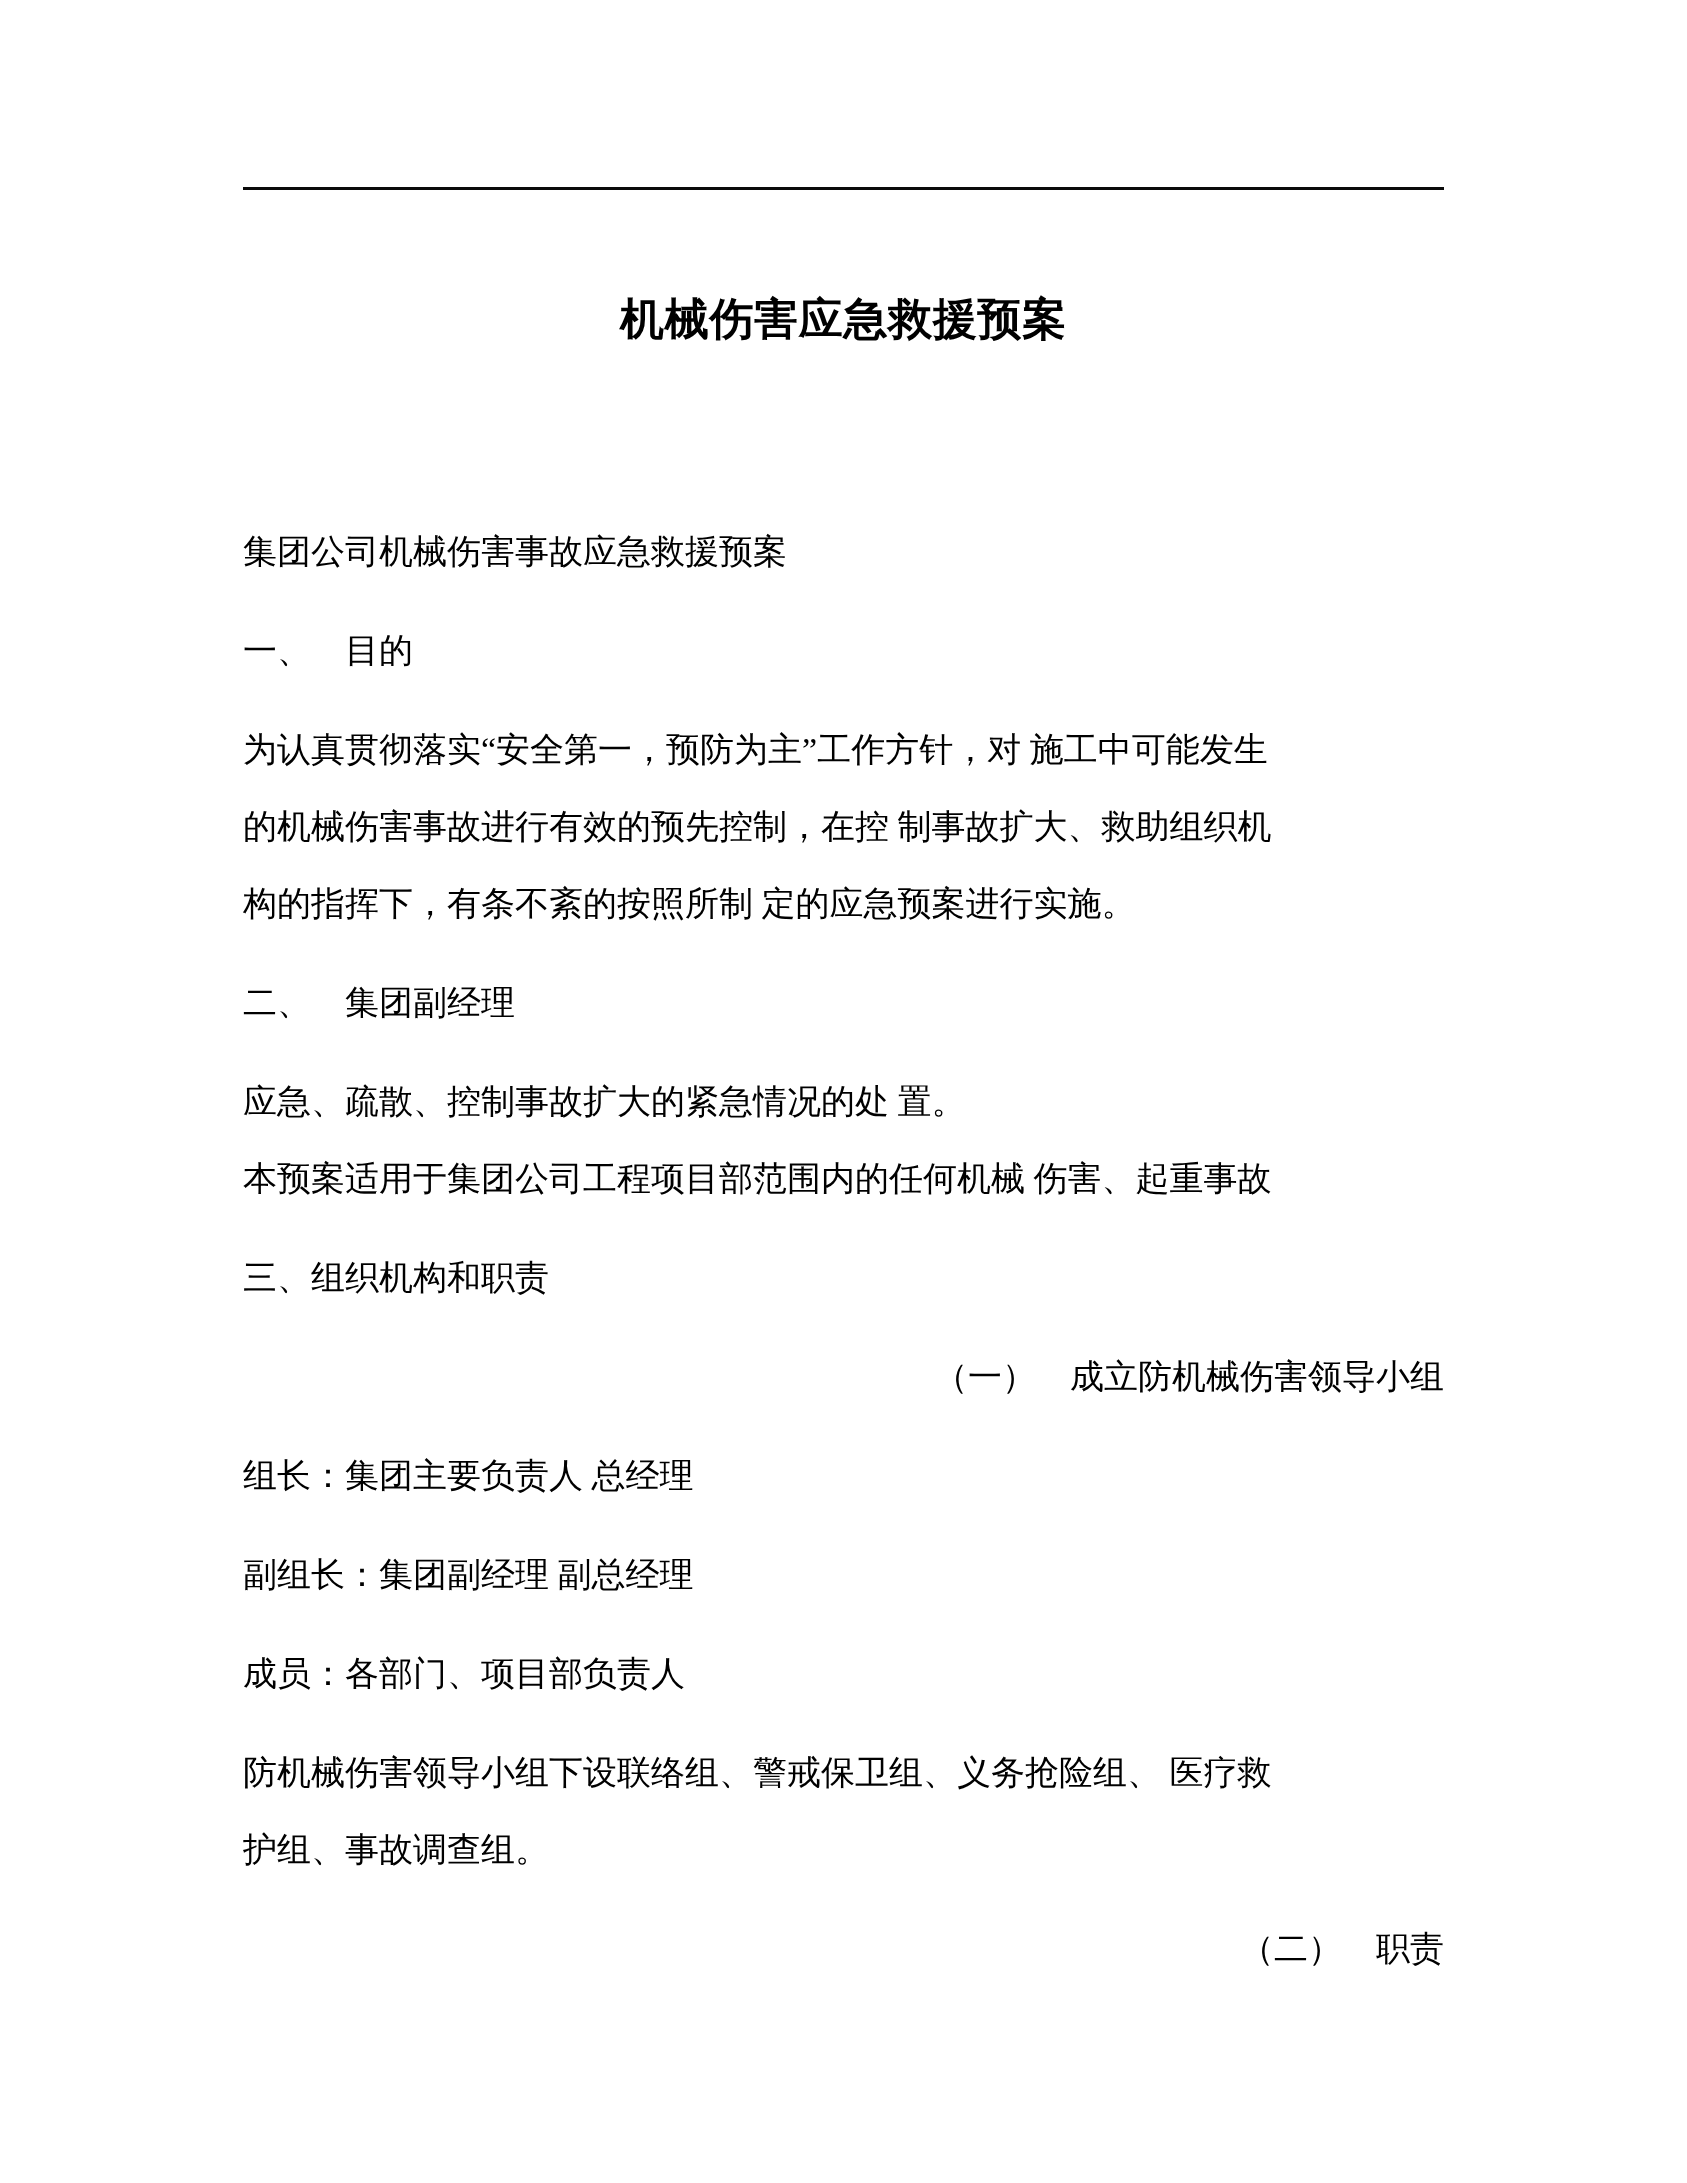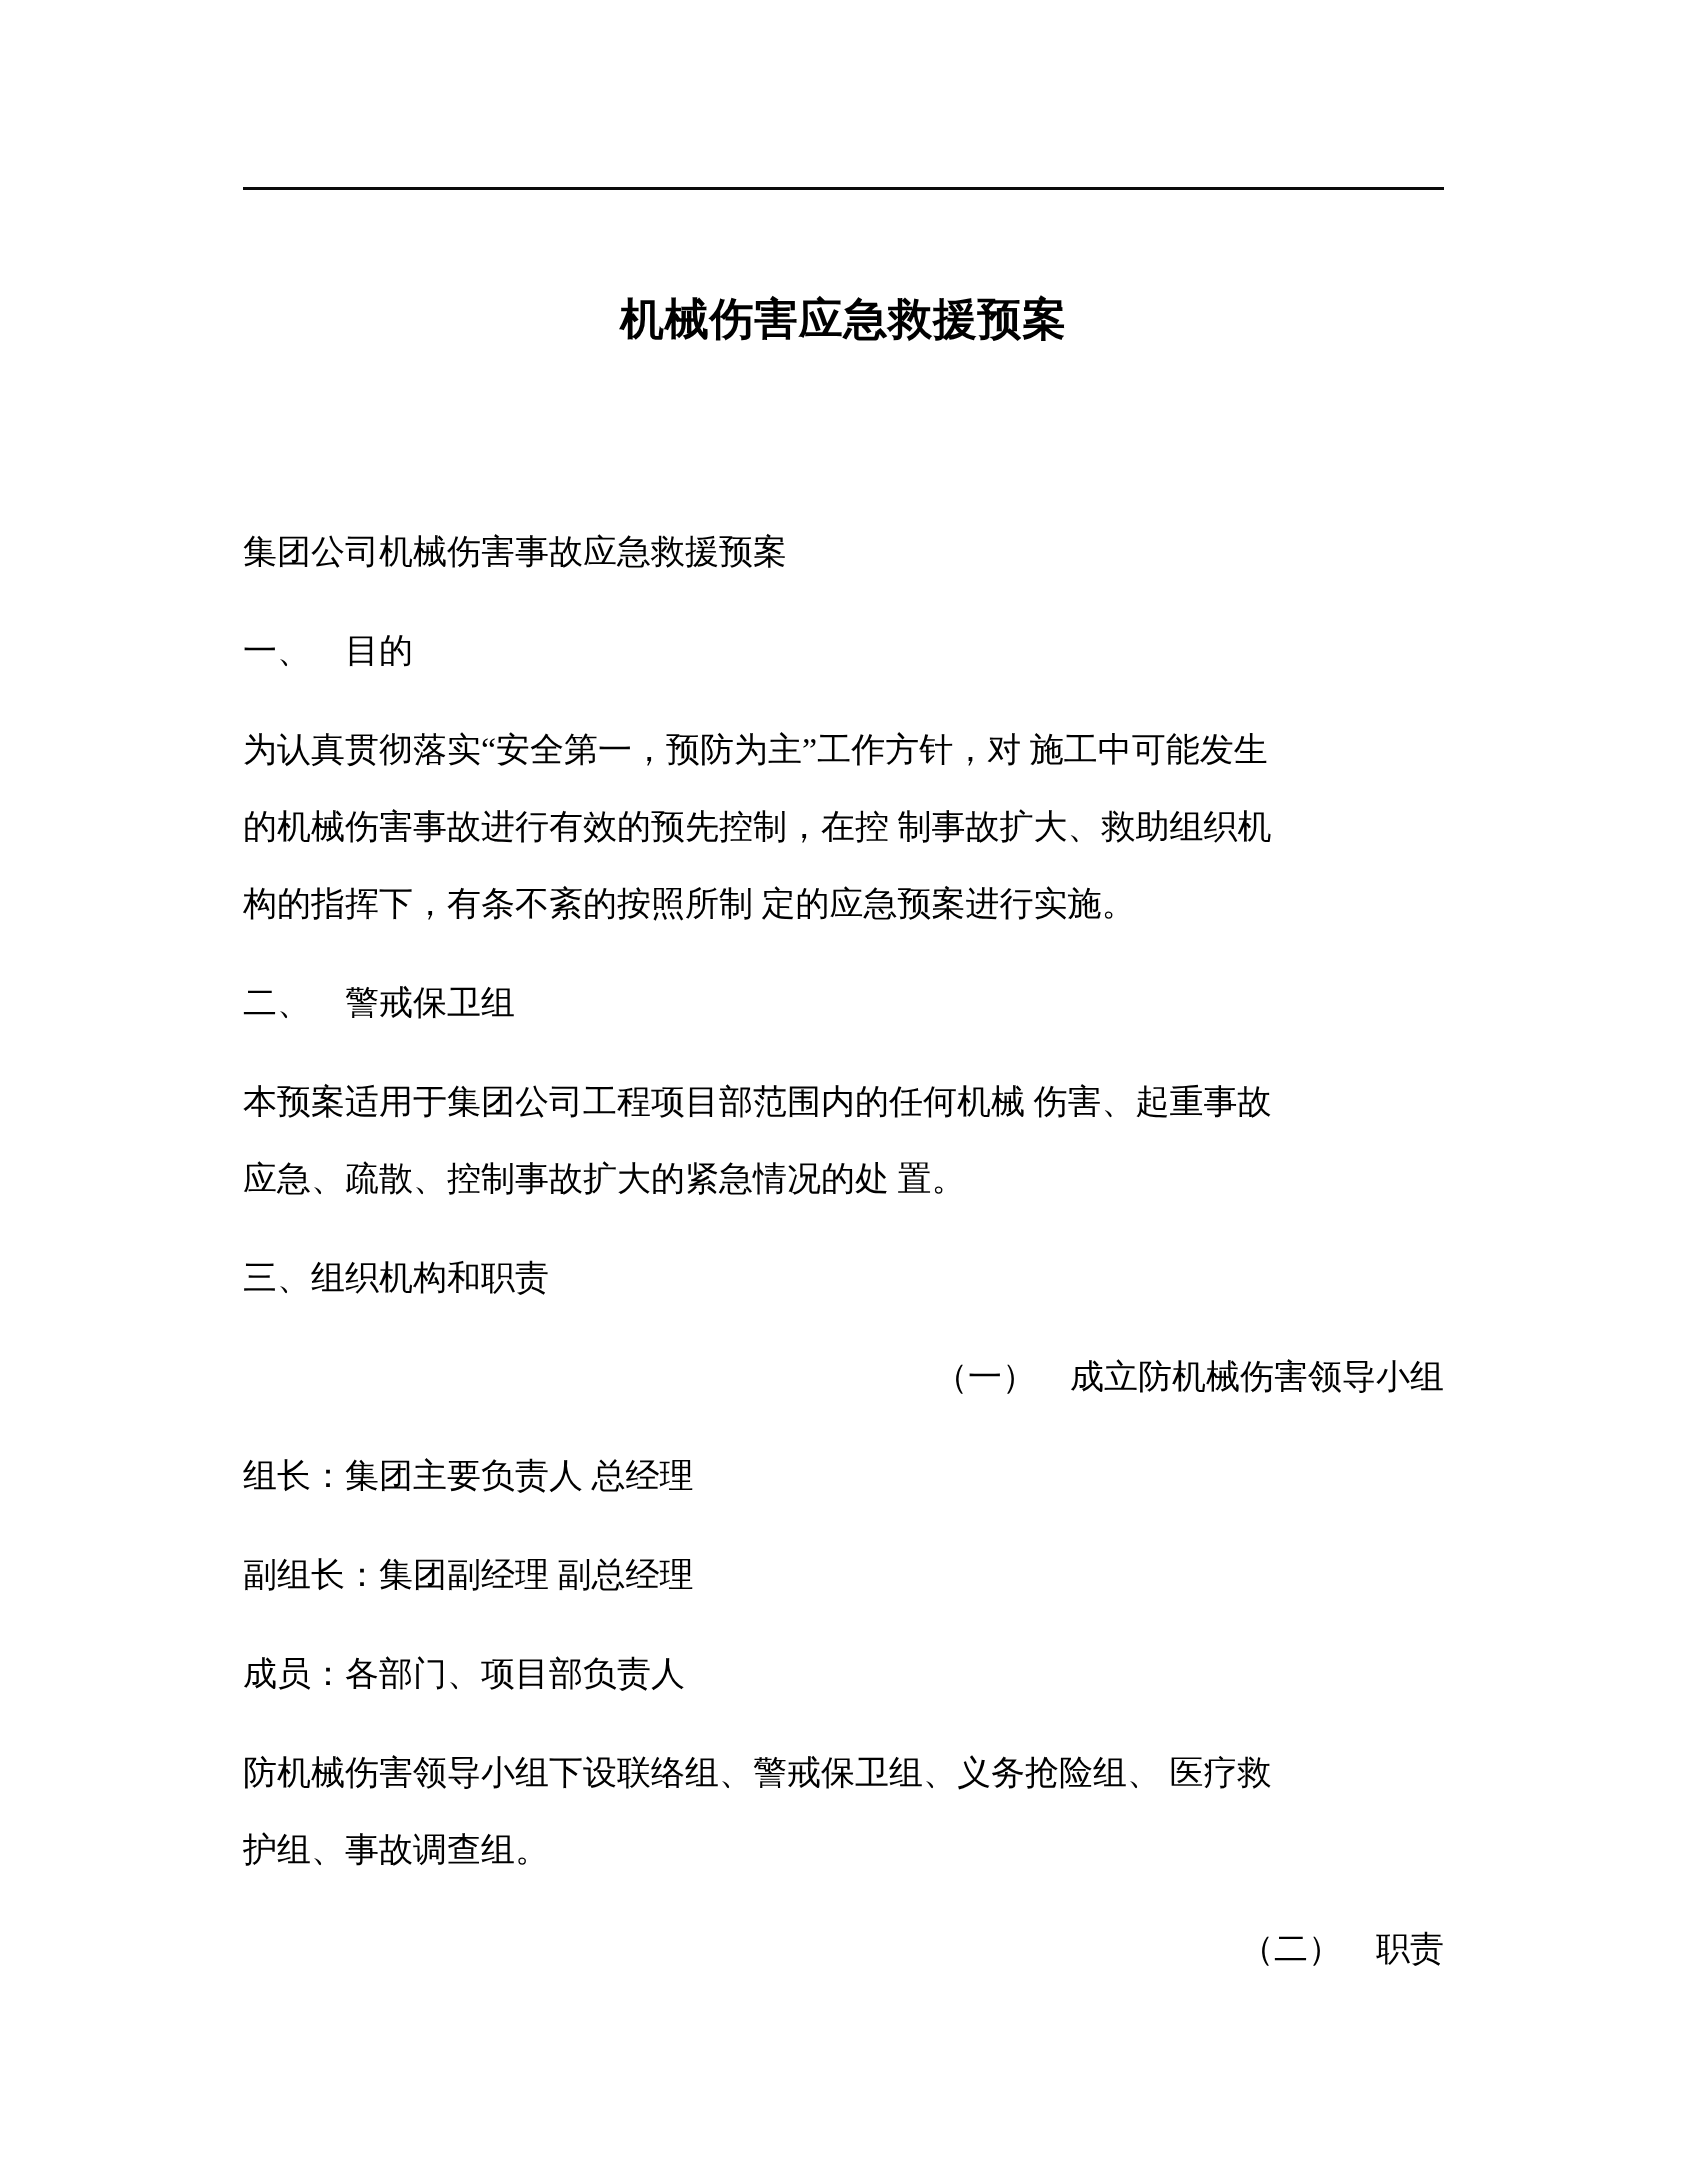--- a/index.html
+++ b/index.html
@@ -70,26 +70,26 @@
       <div class="line">一、　目的</div>
     </div>
 
     <div class="para">
       <div class="line">为认真贯彻落实“安全第一，预防为主”工作方针，对 施工中可能发生</div>
       <div class="line">的机械伤害事故进行有效的预先控制，在控 制事故扩大、救助组织机</div>
       <div class="line">构的指挥下，有条不紊的按照所制 定的应急预案进行实施。</div>
     </div>
 
     <div class="para">
-      <div class="line">二、　警戒保卫组</div>
+      <div class="line">二、　集团副经理</div>
     </div>
 
     <div class="para">
+      <div class="line">应急、疏散、控制事故扩大的紧急情况的处 置。</div>
       <div class="line">本预案适用于集团公司工程项目部范围内的任何机械 伤害、起重事故</div>
-      <div class="line">应急、疏散、控制事故扩大的紧急情况的处 置。</div>
     </div>
 
     <div class="para">
       <div class="line">三、组织机构和职责</div>
     </div>
 
     <div class="para indent">
       <div class="line">（一）　成立防机械伤害领导小组</div>
     </div>
 

